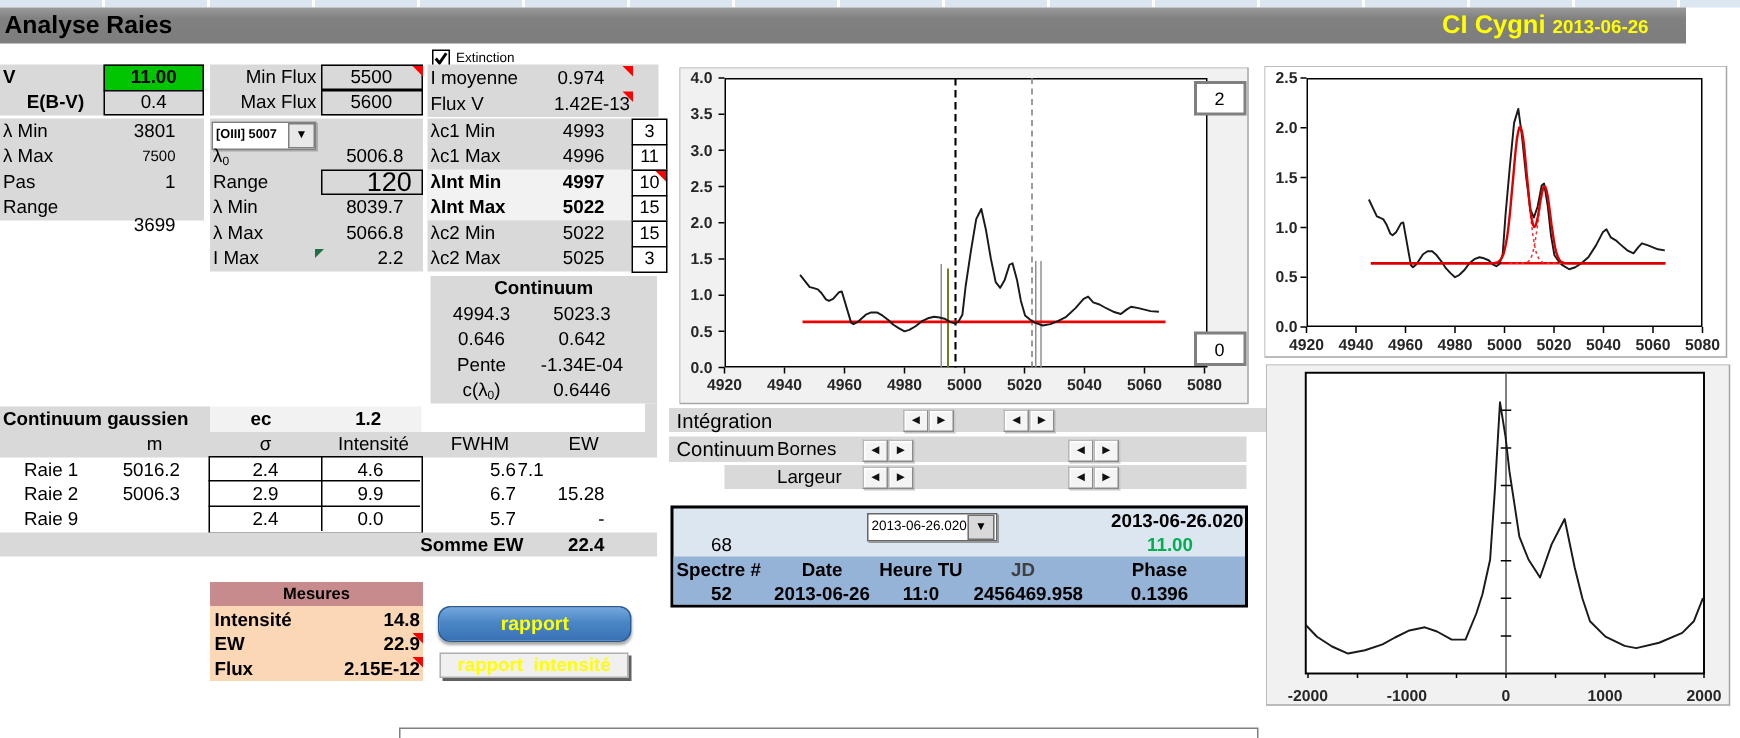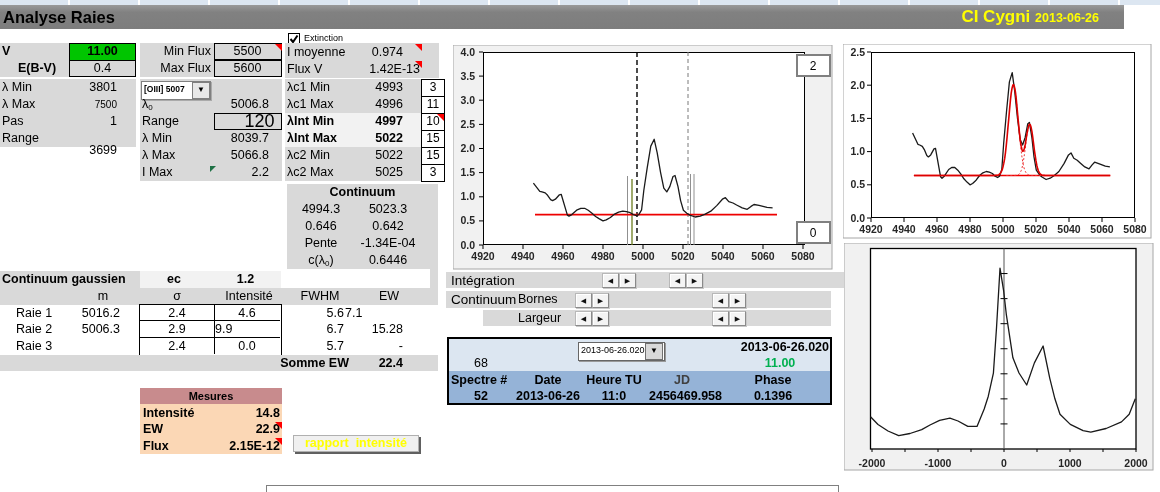--- a/index.html
+++ b/index.html
@@ -123,24 +123,24 @@
 <div class="abs" style="left:357px;top:288px;width:64px;height:17px;line-height:17px;text-align:center;font-size:12.5px;color:#000;">EW</div>
 <div class="abs" style="left:16px;top:304.5px;width:60px;height:17px;line-height:17px;text-align:left;font-size:12.5px;color:#000;">Raie 1</div>
 <div class="abs" style="left:60px;top:304.5px;width:60px;height:17px;line-height:17px;text-align:right;font-size:12.5px;color:#000;">5016.2</div>
 <div class="abs" style="left:145px;top:304.5px;width:64px;height:17px;line-height:17px;text-align:center;font-size:12.5px;color:#000;">2.4</div>
 <div class="abs" style="left:215px;top:304.5px;width:64px;height:17px;line-height:17px;text-align:center;font-size:12.5px;color:#000;">4.6</div>
 <div class="abs" style="left:288px;top:304.5px;width:56px;height:17px;line-height:17px;text-align:right;font-size:12.5px;color:#000;">5.6</div>
 <div class="abs" style="left:345px;top:304.5px;width:58px;height:17px;line-height:17px;font-size:12.5px;color:#000;">7.1</div>
 <div class="abs" style="left:16px;top:321.1px;width:60px;height:17px;line-height:17px;text-align:left;font-size:12.5px;color:#000;">Raie 2</div>
 <div class="abs" style="left:60px;top:321.1px;width:60px;height:17px;line-height:17px;text-align:right;font-size:12.5px;color:#000;">5006.3</div>
 <div class="abs" style="left:145px;top:321.1px;width:64px;height:17px;line-height:17px;text-align:center;font-size:12.5px;color:#000;">2.9</div>
-<div class="abs" style="left:215px;top:321.1px;width:64px;height:17px;line-height:17px;font-size:12.5px;color:#000;">9.9</div>
+<div class="abs" style="left:215px;top:321.1px;width:64px;height:17px;line-height:17px;text-align:center;font-size:12.5px;color:#000;">9.9</div>
 <div class="abs" style="left:288px;top:321.1px;width:56px;height:17px;line-height:17px;text-align:right;font-size:12.5px;color:#000;">6.7</div>
 <div class="abs" style="left:345px;top:321.1px;width:58px;height:17px;line-height:17px;text-align:right;font-size:12.5px;color:#000;">15.28</div>
-<div class="abs" style="left:16px;top:337.7px;width:60px;height:17px;line-height:17px;text-align:left;font-size:12.5px;color:#000;">Raie 3</div>
+<div class="abs" style="left:16px;top:337.7px;width:60px;height:17px;line-height:17px;text-align:left;font-size:12.5px;color:#000;">Raie 9</div>
 <div class="abs" style="left:60px;top:337.7px;width:60px;height:17px;line-height:17px;text-align:right;font-size:12.5px;color:#000;"></div>
 <div class="abs" style="left:145px;top:337.7px;width:64px;height:17px;line-height:17px;text-align:center;font-size:12.5px;color:#000;">2.4</div>
 <div class="abs" style="left:215px;top:337.7px;width:64px;height:17px;line-height:17px;text-align:center;font-size:12.5px;color:#000;">0.0</div>
 <div class="abs" style="left:288px;top:337.7px;width:56px;height:17px;line-height:17px;text-align:right;font-size:12.5px;color:#000;">5.7</div>
 <div class="abs" style="left:345px;top:337.7px;width:58px;height:17px;line-height:17px;text-align:right;font-size:12.5px;color:#000;">-</div>
 <div class="abs" style="left:139px;top:304px;width:141px;height:50px;border:1.6px solid #000"></div>
 <div class="abs" style="left:214px;top:304px;width:1.4px;height:50px;background:#000"></div>
 <div class="abs" style="left:139px;top:320px;width:141px;height:1.4px;background:#000"></div>
 <div class="abs" style="left:139px;top:337px;width:141px;height:1.4px;background:#000"></div>
 <div class="abs" style="left:0;top:354.5px;width:438px;height:16.5px;background:#d9d9d9"></div>
@@ -150,20 +150,21 @@
 <div class="abs" style="left:140px;top:387.5px;width:142px;height:17px;line-height:17px;text-align:center;font-size:11px;font-weight:bold;color:#000;">Mesures</div>
 <div class="abs" style="left:140px;top:404px;width:142px;height:50px;background:#fbd7b5"></div>
 <div class="abs" style="left:143px;top:404.5px;width:100px;height:17px;line-height:17px;text-align:left;font-size:12.5px;font-weight:bold;color:#000;">Intensité</div>
 <div class="abs" style="left:170px;top:404.5px;width:110px;height:17px;line-height:17px;text-align:right;font-size:12.5px;font-weight:bold;color:#000;">14.8</div>
 <div class="abs" style="left:143px;top:421.1px;width:100px;height:17px;line-height:17px;text-align:left;font-size:12.5px;font-weight:bold;color:#000;">EW</div>
 <div class="abs" style="left:170px;top:421.1px;width:110px;height:17px;line-height:17px;text-align:right;font-size:12.5px;font-weight:bold;color:#000;">22.9</div>
 <div class="abs" style="left:143px;top:437.7px;width:100px;height:17px;line-height:17px;text-align:left;font-size:12.5px;font-weight:bold;color:#000;">Flux</div>
 <div class="abs" style="left:170px;top:437.7px;width:110px;height:17px;line-height:17px;text-align:right;font-size:12.5px;font-weight:bold;color:#000;">2.15E-12</div>
 <div class="abs" style="left:275px;top:421.5px;width:0;height:0;border-left:7px solid transparent;border-top:7px solid #fe0000"></div>
 <div class="abs" style="left:275px;top:438px;width:0;height:0;border-left:7px solid transparent;border-top:7px solid #fe0000"></div>
+<div class="abs" style="left:292px;top:404px;width:127px;height:22px;border-radius:8px;background:linear-gradient(#74a7dc,#4a86c6 45%,#3a72b4);border:1px solid #2a5a94;box-shadow:0 2px 2px rgba(0,0,0,0.35);color:#ffff00;font-weight:bold;font-size:13px;text-align:center;line-height:22px">rapport</div>
 <div class="abs" style="left:293px;top:435px;width:124px;height:15px;background:#f0f0f0;border:1px solid #b0b0b0;box-shadow:2px 2px 0 #606060;color:#ffff00;font-weight:bold;font-size:12.5px;text-align:center;line-height:15px">rapport&nbsp; intensité</div>
 <div class="abs" style="left:446px;top:271.5px;width:399px;height:16.5px;background:#d9d9d9"></div>
 <div class="abs" style="left:451px;top:271.5px;width:150px;height:17px;line-height:17px;text-align:left;font-size:13.5px;color:#000;">Intégration</div>
 <div class="abs spbtn" style="left:602px;top:273px">◀</div>
 <div class="abs spbtn" style="left:619px;top:273px">▶</div>
 <div class="abs spbtn" style="left:669px;top:273px">◀</div>
 <div class="abs spbtn" style="left:686px;top:273px">▶</div>
 <div class="abs" style="left:446px;top:291px;width:385px;height:16.5px;background:#d9d9d9"></div>
 <div class="abs" style="left:451px;top:291px;width:150px;height:17px;line-height:17px;text-align:left;font-size:13.5px;color:#000;">Continuum</div>
 <div class="abs" style="left:518px;top:291px;width:80px;height:17px;line-height:17px;text-align:left;font-size:12.5px;color:#000;">Bornes</div>

